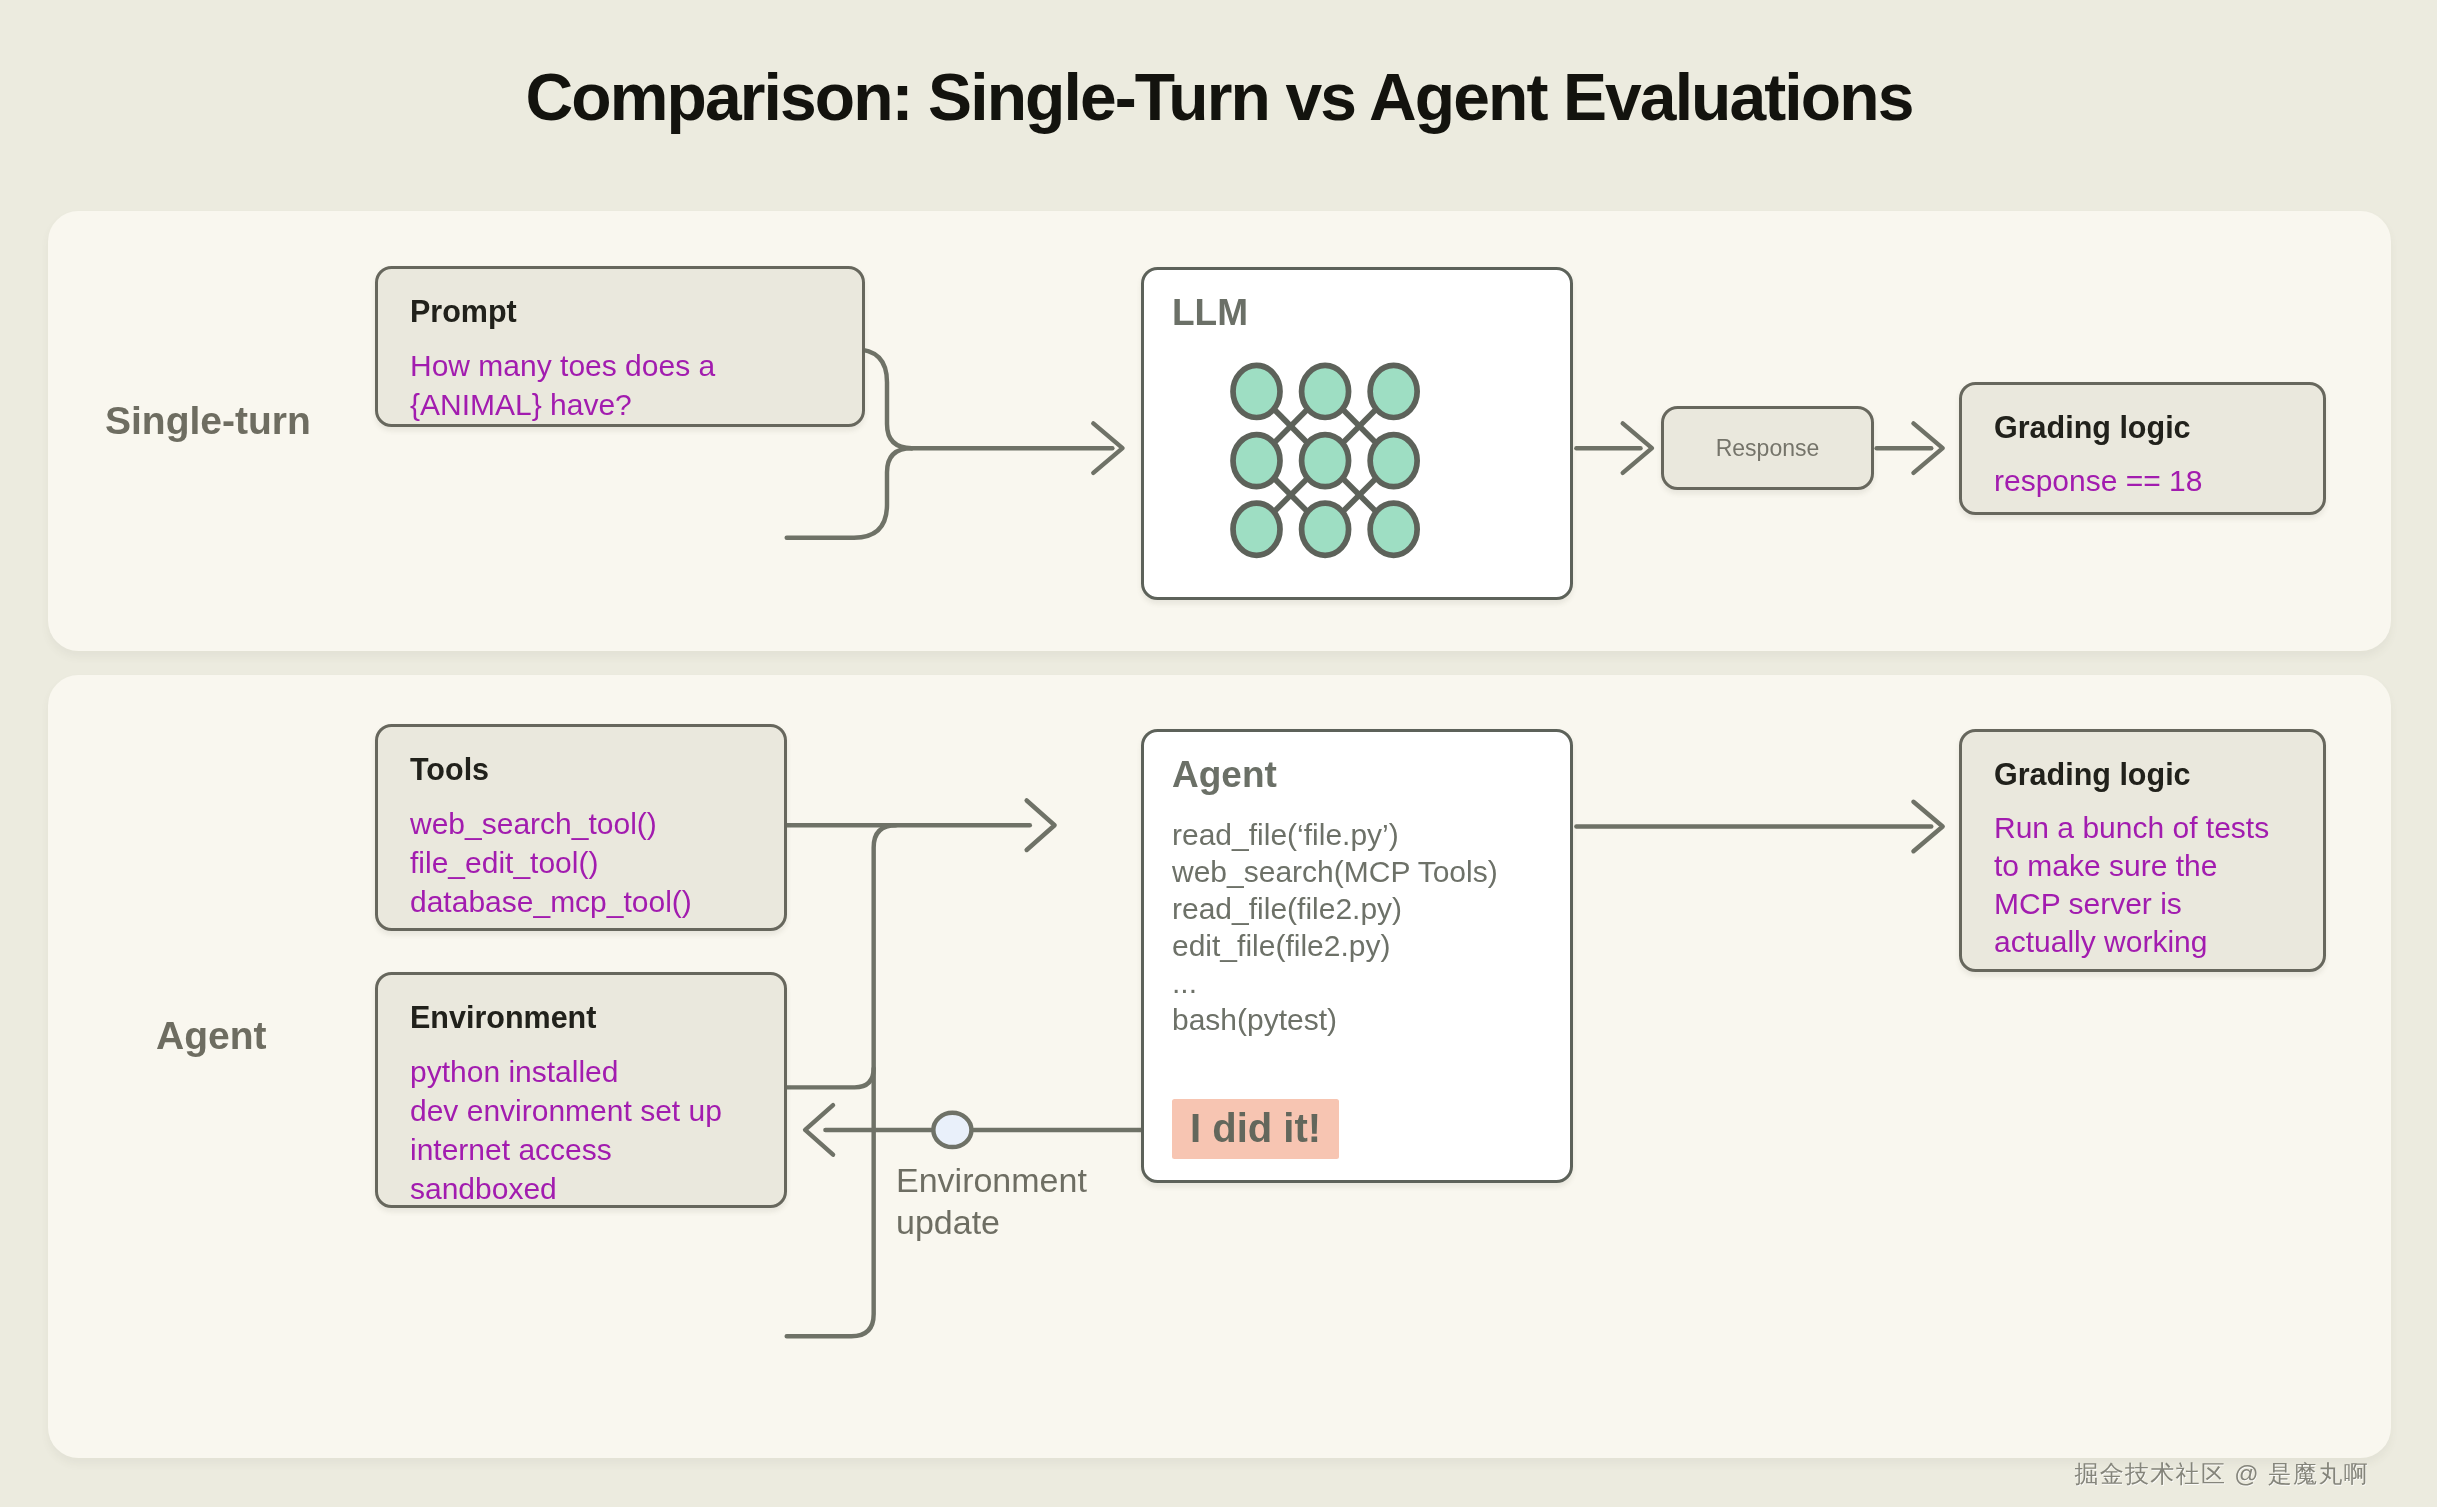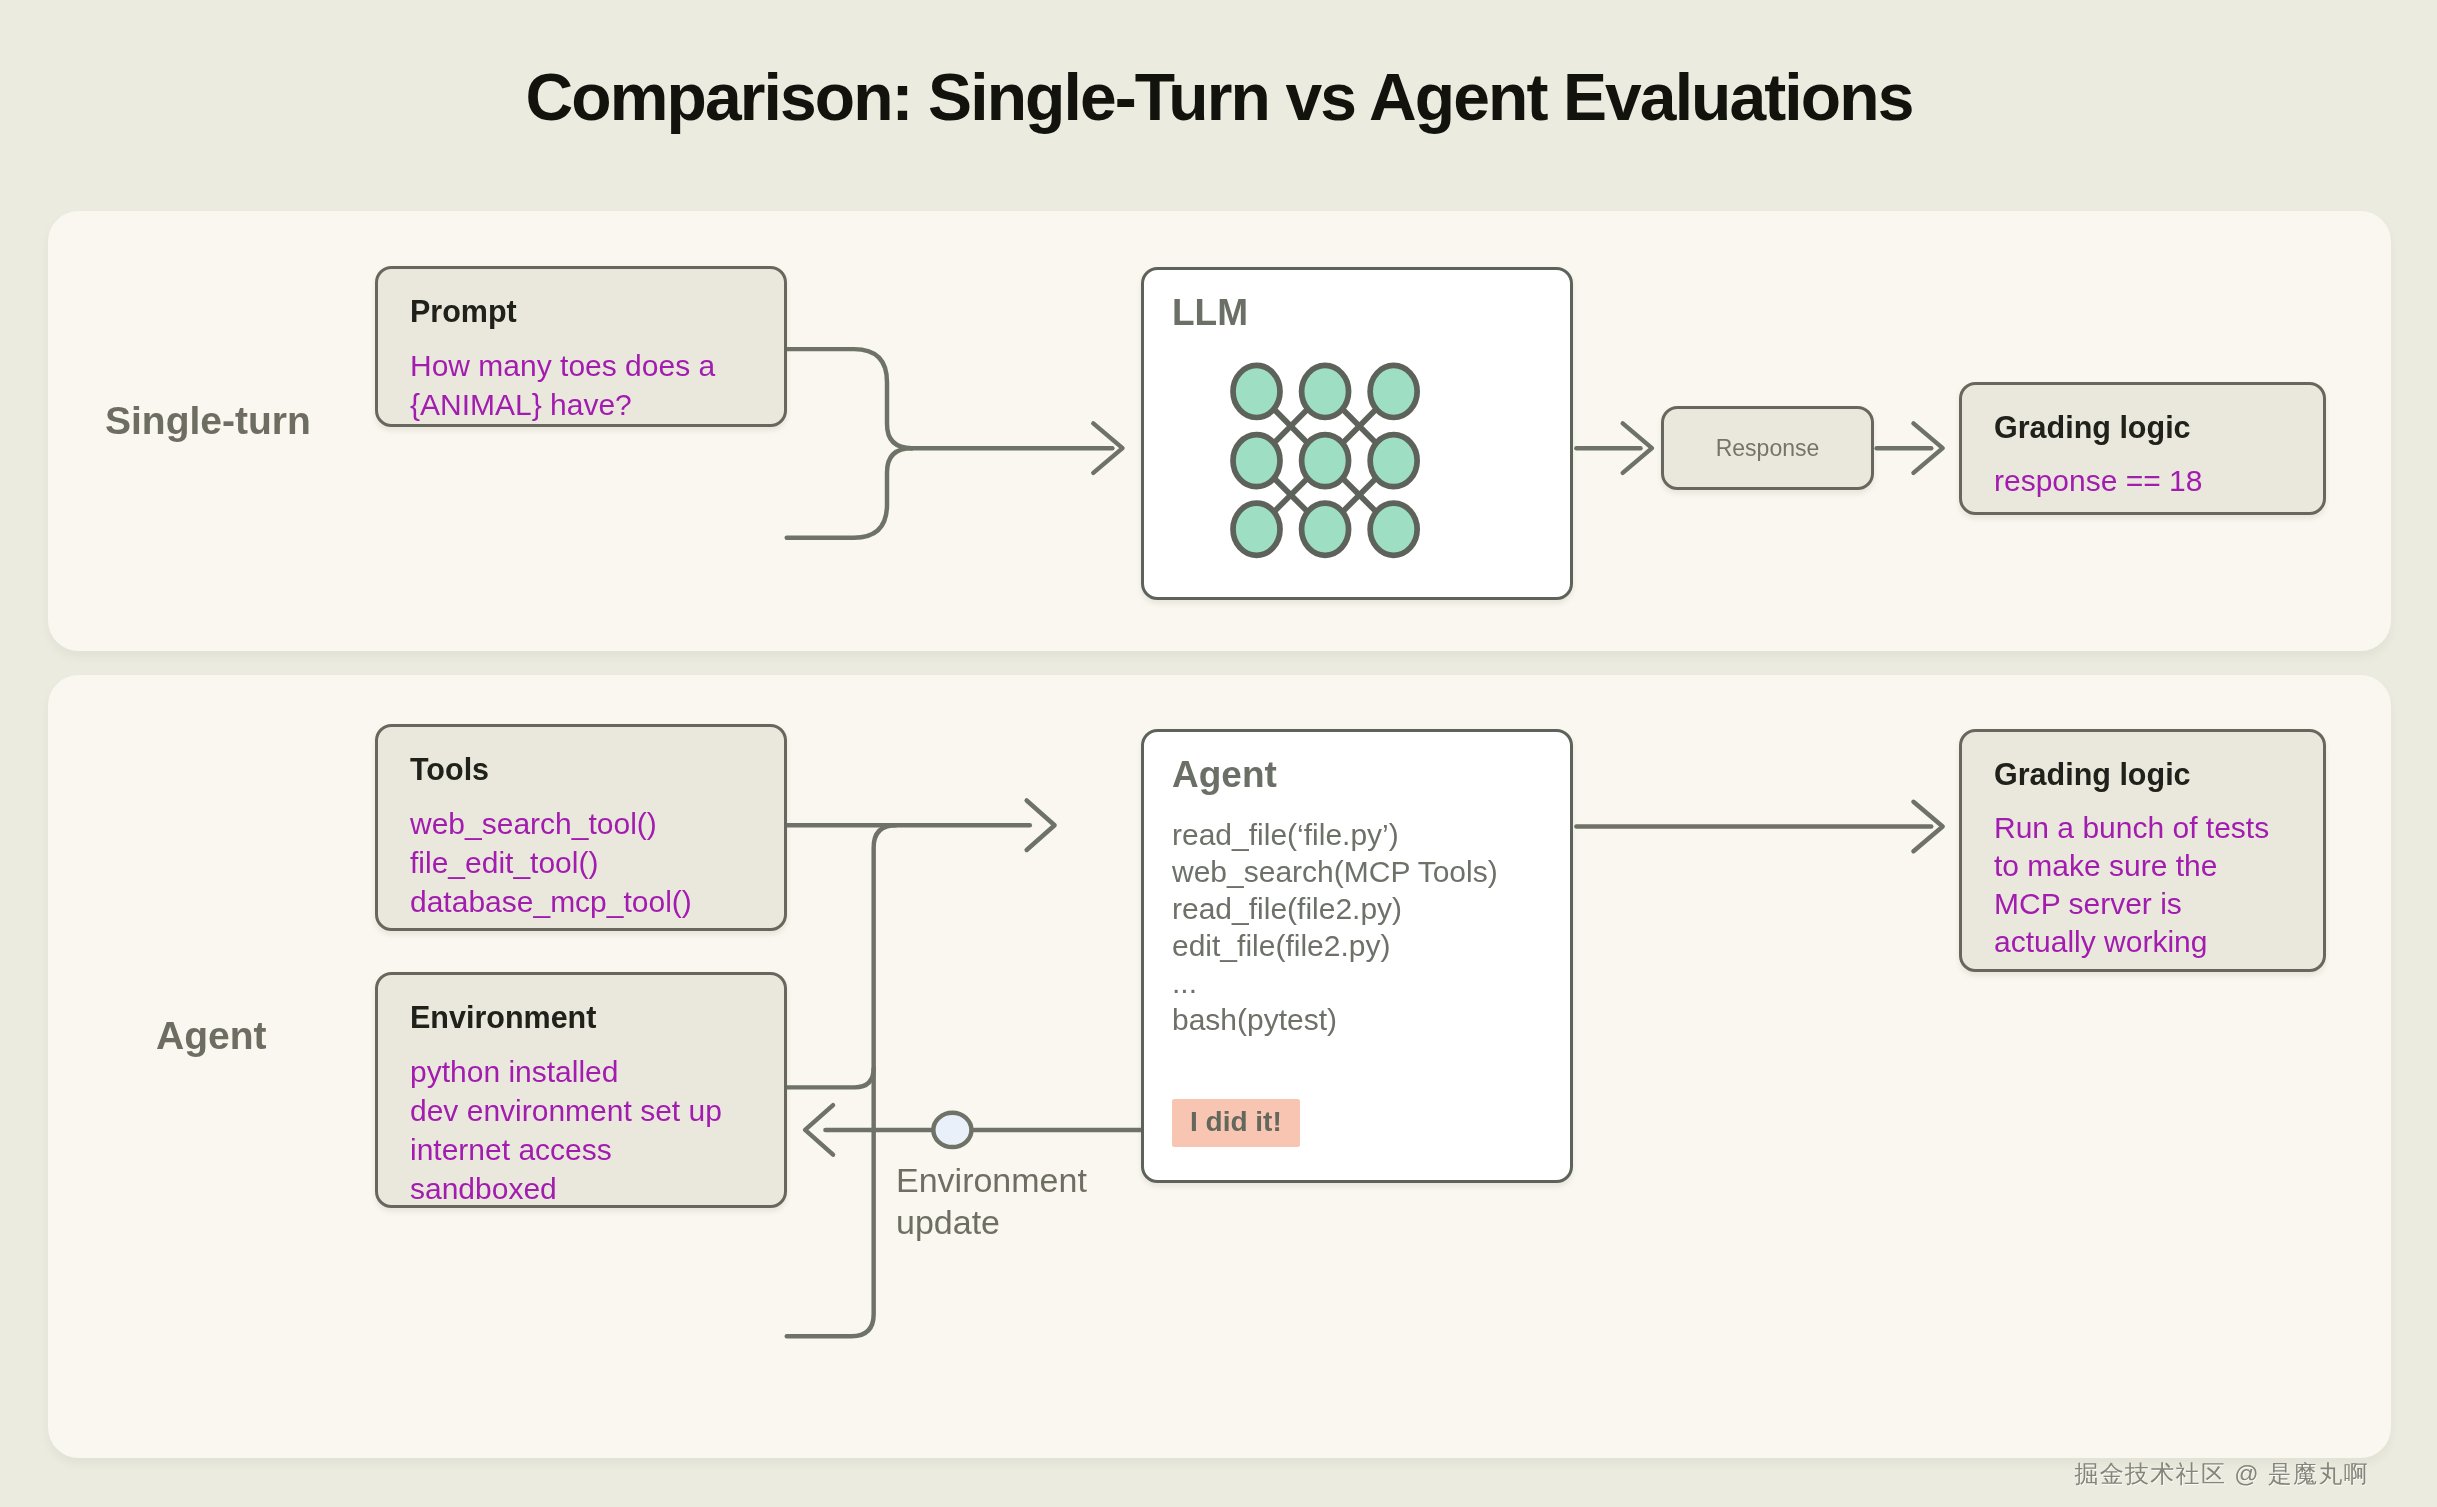--- a/index.html
+++ b/index.html
@@ -16,22 +16,22 @@
   .row-label.ag{left:156px;top:1016px;}
   .node-box{position:absolute;box-sizing:border-box;background:#eae8dd;border:3.2px solid #67675d;
           border-radius:16.5px;padding:23px 32px;box-shadow:0 3.2px 5.1px rgba(90,90,70,.10);}
   .node-box .bt{font-size:30.5px;font-weight:700;color:#21211b;line-height:1.3;margin-bottom:14px;}
   .node-box .bl{font-size:30px;color:#a21caf;line-height:39px;}
   .mint{background:#ffffff;border-color:#5d625a;}
   .mint .mt{font-size:37px;font-weight:700;color:#6b7067;line-height:1.15;}
   .agent-lines .al{font-size:30px;color:#6d7168;line-height:37px;}
   .agent-lines{margin-top:20.3px;}
   .chip{display:inline-block;margin-top:61px;background:#f7c5b2;color:#63675c;
-          font-size:28px;font-weight:700;line-height:1;padding:9px 18px 10.2px 18px;border-radius:2.5px;}
-  .box-prompt{left:375px;top:266px;width:412px;height:161px;}
+          font-size:40px;font-weight:700;line-height:1;padding:9px 18px 10.2px 18px;border-radius:2.5px;}
+  .box-prompt{left:375px;top:266px;width:490px;height:161px;}
   .box-data{left:375px;top:473px;width:412px;height:129px;}
   .box-llm{left:1141px;top:267px;width:432px;height:333px;padding:21.6px 28px;}
   .box-response{left:1661px;top:406px;width:213px;height:84px;display:flex;align-items:center;justify-content:center;padding:0;}
   .box-response .rt{font-size:23px;color:#75746a;line-height:1;}
   .box-gradtop{left:1959px;top:382px;width:367px;height:133px;}
   .box-tools{left:375px;top:724px;width:412px;height:207px;}
   .box-env{left:375px;top:972px;width:412px;height:236px;}
   .box-task{left:375px;top:1246px;width:412px;height:162px;}
   .box-agent{left:1141px;top:729px;width:432px;height:454px;padding:21.6px 28px;}
   .box-gradbot{left:1959px;top:729px;width:367px;height:243px;}

